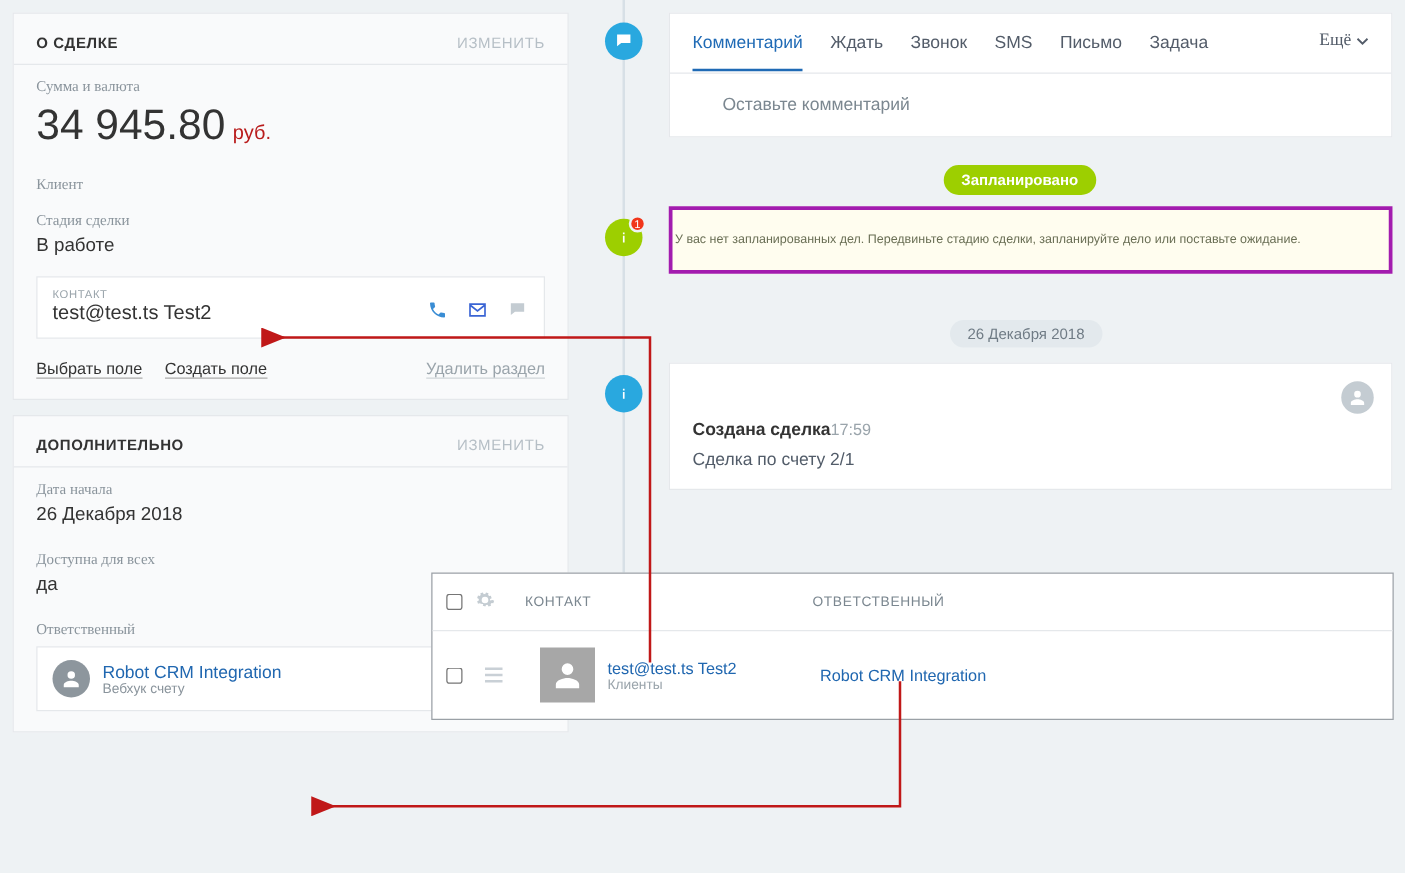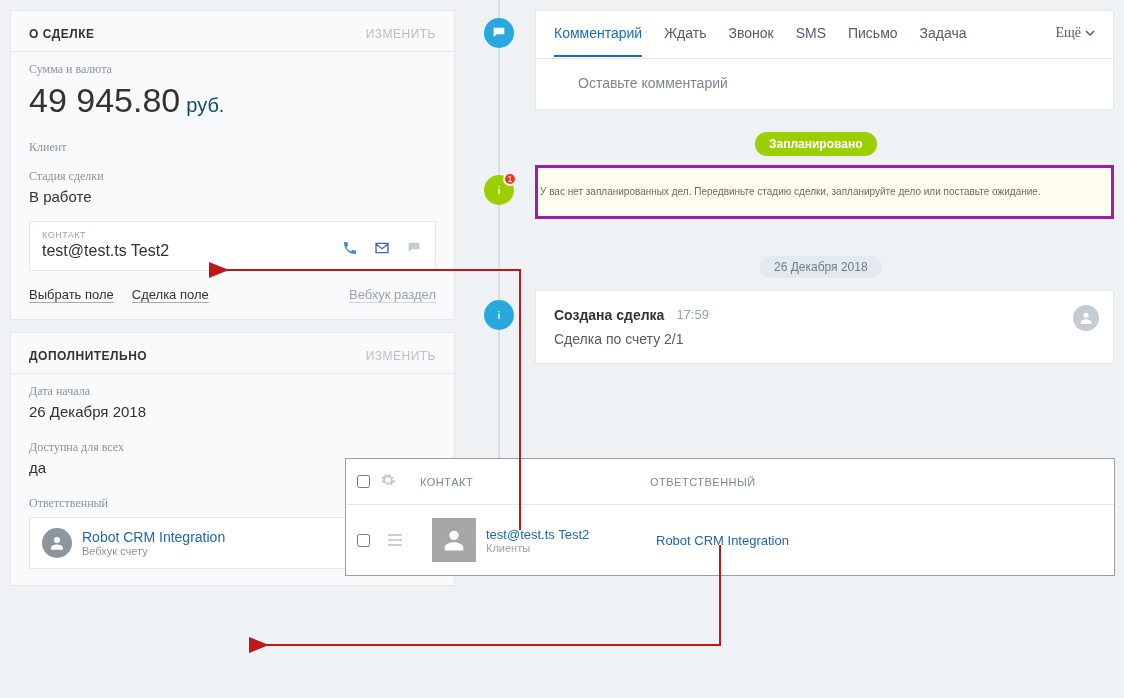--- a/index.html
+++ b/index.html
@@ -8,21 +8,21 @@
   
   .left-col { position: absolute; left: 10px; top: 10px; width: 445px; }
   .card { background: #f9fafb; border: 1px solid #e5e8eb; margin-bottom: 12px; }
   .card-header { display: flex; justify-content: space-between; align-items: flex-end; padding: 16px 18px 10px 18px; }
   .card-header h3 { font-size: 12px; font-weight: bold; text-transform: uppercase; letter-spacing: .5px; color: #333; }
   .edit-link { font-size: 12px; text-transform: uppercase; letter-spacing: .5px; color: #b6bfc6; cursor: pointer; }
   .sep { border-top: 1px solid #e5e8eb; margin: 0 0 0 0; }
   .field { padding: 10px 18px 10px 18px; }
   .label { font-size: 12px; color: #8a949c; margin-bottom: 4px; font-family: Liberation Serif, serif; }
   .amount { font-size: 34px; font-weight: 400; color: #333; }
-  .cur { font-size: 20px; color: #0c4a6e; margin-left: 6px; }
+  .cur { font-size: 16px; color: #b91c1c; margin-left: 6px; }
   .value { font-size: 15px; color: #333; }
   .contact-card { border: 1px solid #e5e8eb; background: #fff; margin: 6px 18px 12px 18px; padding: 8px 12px 10px 12px; position: relative; }
   .contact-card .tiny { font-size: 9px; text-transform: uppercase; letter-spacing: .5px; color: #9aa4ab; margin-bottom: 2px; }
   .contact-card .who { font-size: 16px; color: #333; }
   .contact-icons { position: absolute; right: 12px; top: 18px; display: flex; gap: 14px; }
   .contact-icons svg { width: 18px; height: 16px; }
   .participants { font-size: 12px; color: #8a949c; padding: 8px 18px 12px 18px; }
   .links-row { display: flex; align-items: center; gap: 18px; padding: 4px 18px 16px 18px; }
   .textlink { font-size: 13px; color: #333; border-bottom: 1px solid #aaa; cursor: pointer; }
   .textlink.muted { color: #9aa4ab; border-bottom-color: #d0d5d9; margin-left: auto; }
@@ -44,21 +44,21 @@
   .tabs-row { display:flex; align-items:flex-start; height:48px; padding:0 18px; border-bottom:1px solid #e5e8eb; gap:22px; }
   .tab { font-size:14px; color:#535c69; cursor:pointer; padding:14px 0; }
   .tab.active { color:#1f6ab5; border-bottom:2px solid #1f6ab5; }
   .tab.more { margin-left:auto; display:flex; align-items:center; gap:4px;font-family:Liberation Serif, serif; }
   .comment-ph { padding:16px 18px; font-size:14px; color:#7b8790;margin-left:24px; }
 
   .pill { position:absolute; left:755px; top:132px; background:#9dcf00; color:#fff; font-size:12px; font-weight:bold; padding:5px 14px; border-radius:14px; }
   .warn { position:absolute; left:535px; top:165px; right:10px; background:#fffdef; border:3px solid #a21caf; padding:16px 2px; font-size:10px; color:#6a6f55; line-height:1.6; }
   .date-chip { position:absolute; left:760px; top:256px; background:#e3e9ed; color:#6f7b85; font-size:12px; padding:4px 14px; border-radius:12px; }
   .event { position:absolute; left:535px; top:290px; right:10px; background:#fff; border:1px solid #e5e8eb; padding:16px 18px; }
-  .event .row { display:flex; align-items:flex-start; gap:12px; }
+  .event .row { display:flex; align-items:center; gap:0;margin-top:28px; }
   .event b { font-size:14px; }
   .event .time { font-size:13px; color:#9aa4ab; }
   .event .body { font-size:14px; color:#525c69; margin-top:8px; }
   .event .av { position:absolute; right:14px; top:14px; width:26px; height:26px; border-radius:50%; background:#c4ccd2; display:flex; align-items:center; justify-content:center; }
   .event .av svg{width:16px;height:16px;fill:#fff;}
 
   
   .table { position:absolute; left:345px; top:458px; width:770px; border:1px solid #9aa0a6; background:#fff; }
   .table .hdr { display:flex; align-items:center; height:46px; border-bottom:1px solid #e5e8eb; }
   .table .cell { padding:0 10px; font-size:11px; letter-spacing:.5px; color:#7b8790; text-transform:uppercase; }
@@ -82,21 +82,21 @@
 
 <div class="left-col">
   <div class="card">
     <div class="card-header">
       <h3>О СДЕЛКЕ</h3>
       <span class="edit-link">ИЗМЕНИТЬ</span>
     </div>
     <div class="sep"></div>
     <div class="field">
       <div class="label">Сумма и валюта</div>
-      <div><span class="amount">49 945.80</span><span class="cur">руб.</span></div>
+      <div><span class="amount">34 945.80</span><span class="cur">руб.</span></div>
     </div>
     <div class="field" style="padding-bottom:0">
       <div class="label">Клиент</div>
     </div>
     <div class="field">
       <div class="label">Стадия сделки</div>
       <div class="value">В работе</div>
     </div>
     <div class="contact-card">
       <div class="tiny">КОНТАКТ</div>
@@ -108,22 +108,22 @@
         <span><svg viewBox="0 0 24 24">
               <path fill="none" stroke="#3a64d4" stroke-width="2" d="M3 5h18v14H3zM3 6l9 7 9-7"></path>
             </svg></span>
         <span><svg viewBox="0 0 24 24">
               <path fill="#c4ccd2" d="M4 4h16v10H9l-5 4V4z"></path>
             </svg></span>
       </div>
     </div>
     <div class="links-row">
       <span class="textlink">Выбрать поле</span>
-      <span class="textlink">Сделка поле</span>
-      <span class="textlink muted">Вебхук раздел</span>
+      <span class="textlink">Создать поле</span>
+      <span class="textlink muted">Удалить раздел</span>
     </div>
   </div>
 
   <div class="card">
     <div class="card-header">
       <h3>ДОПОЛНИТЕЛЬНО</h3>
       <span class="edit-link">ИЗМЕНИТЬ</span>
     </div>
     <div class="sep"></div>
     <div class="field">

